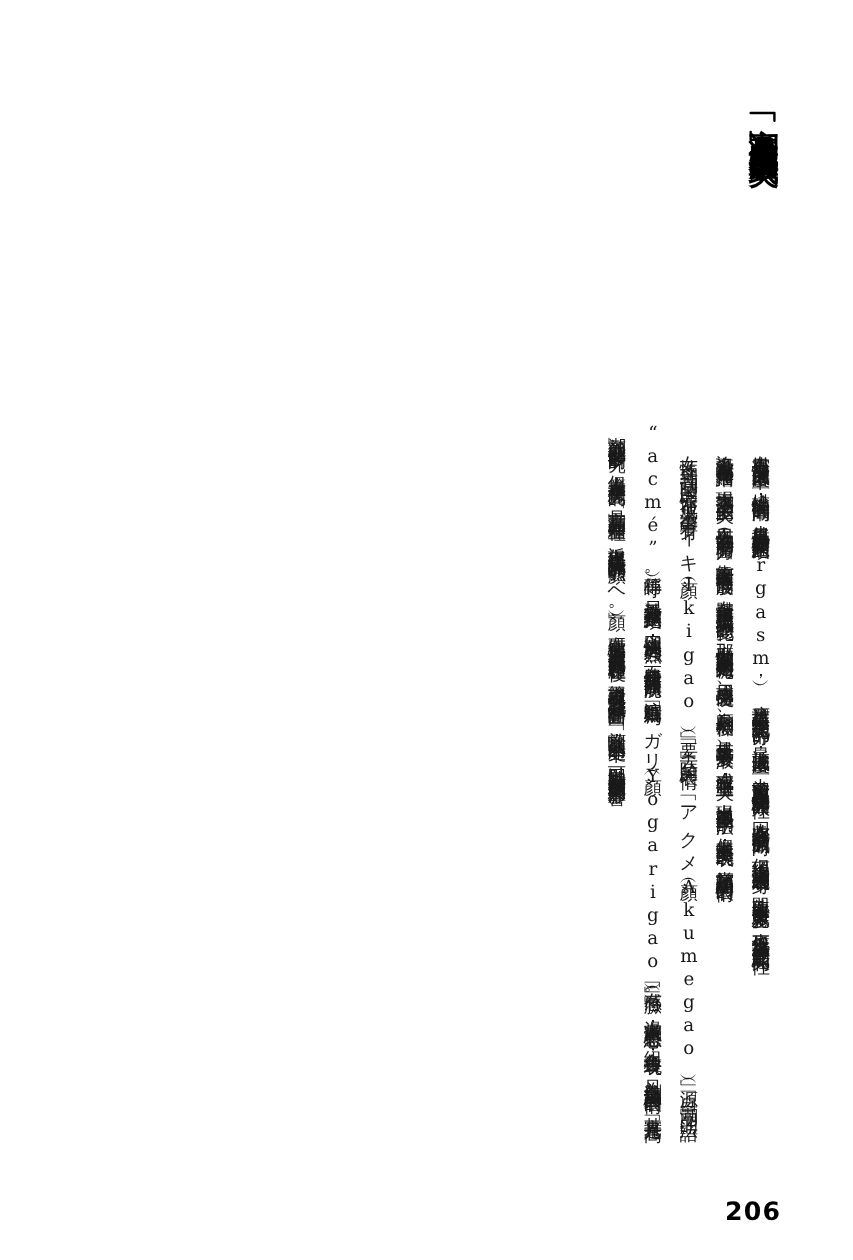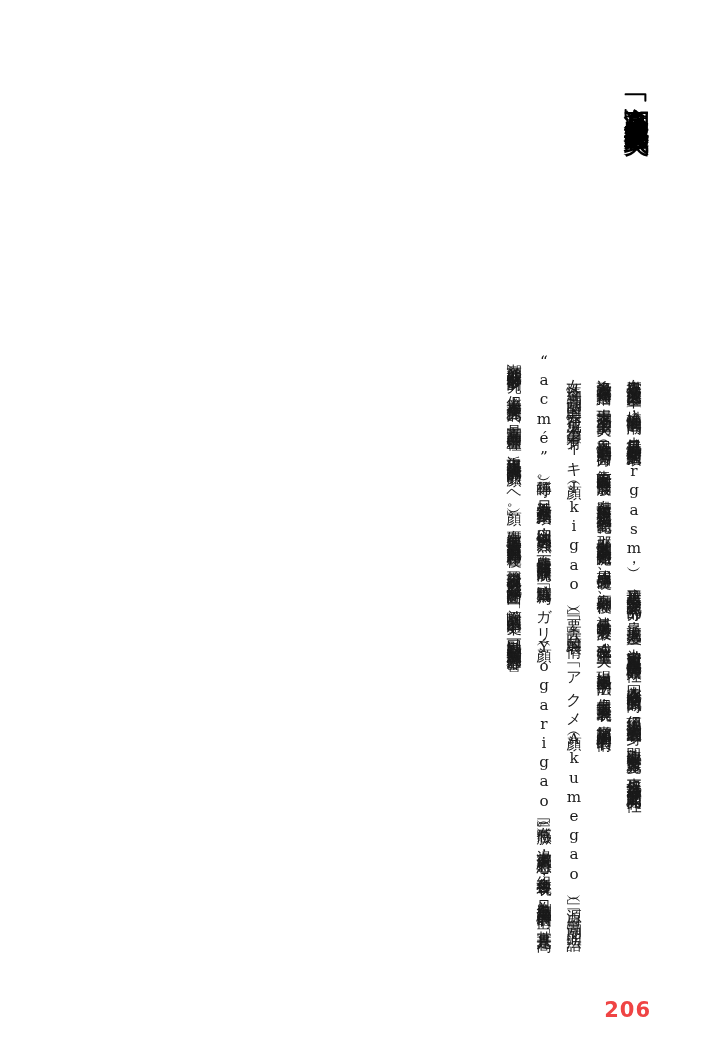--- a/index.html
+++ b/index.html
@@ -72,21 +72,21 @@
     padding: 0;
   }
 
   .page-number {
     position: absolute;
     right: 60px;
     bottom: 28px;
     font-family: "DejaVu Sans", "Liberation Sans", sans-serif;
     font-weight: bold;
     font-size: 21px;
-    color: #ef4444;
+    color: #000000;
     letter-spacing: 1px;
   }
 </style>
 </head>
 <body>
 
 <div class="page">
 
   <div class="text-area">
 

